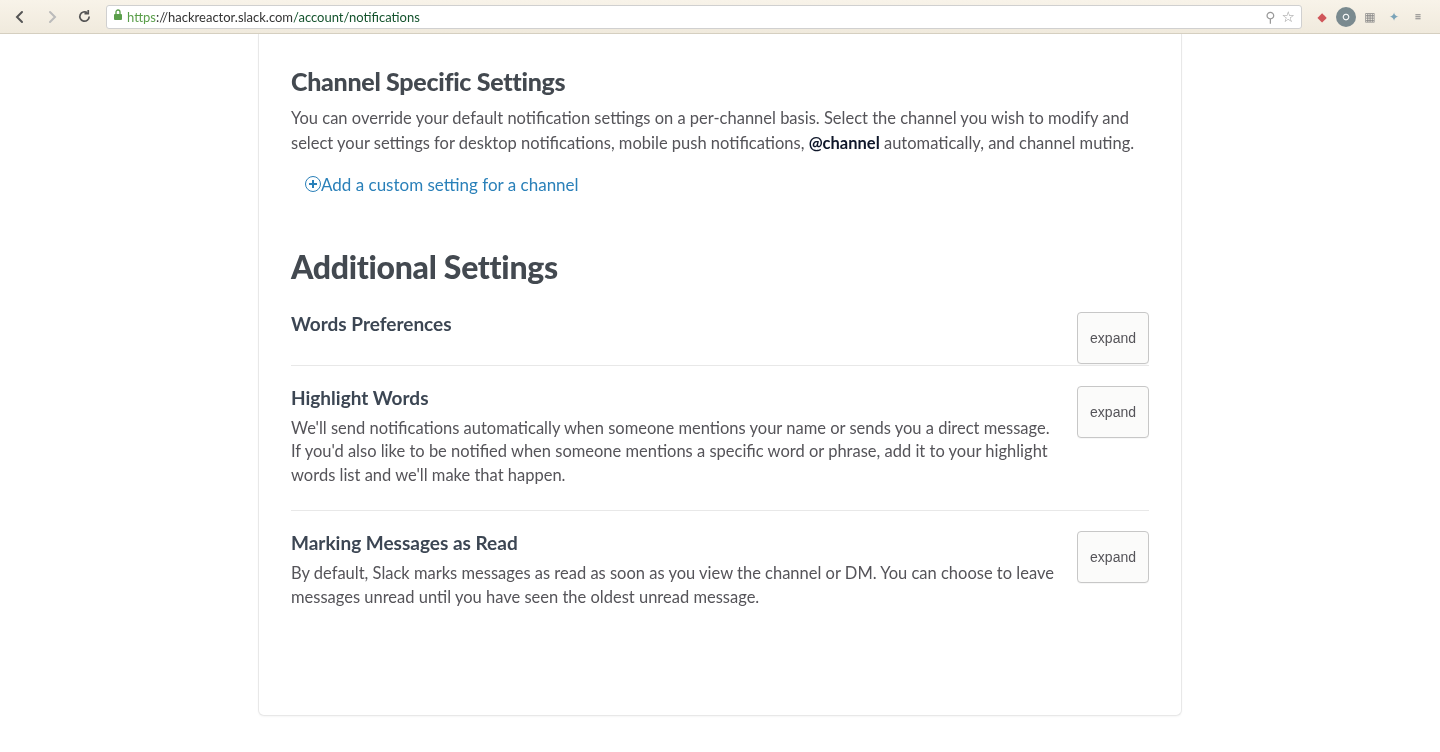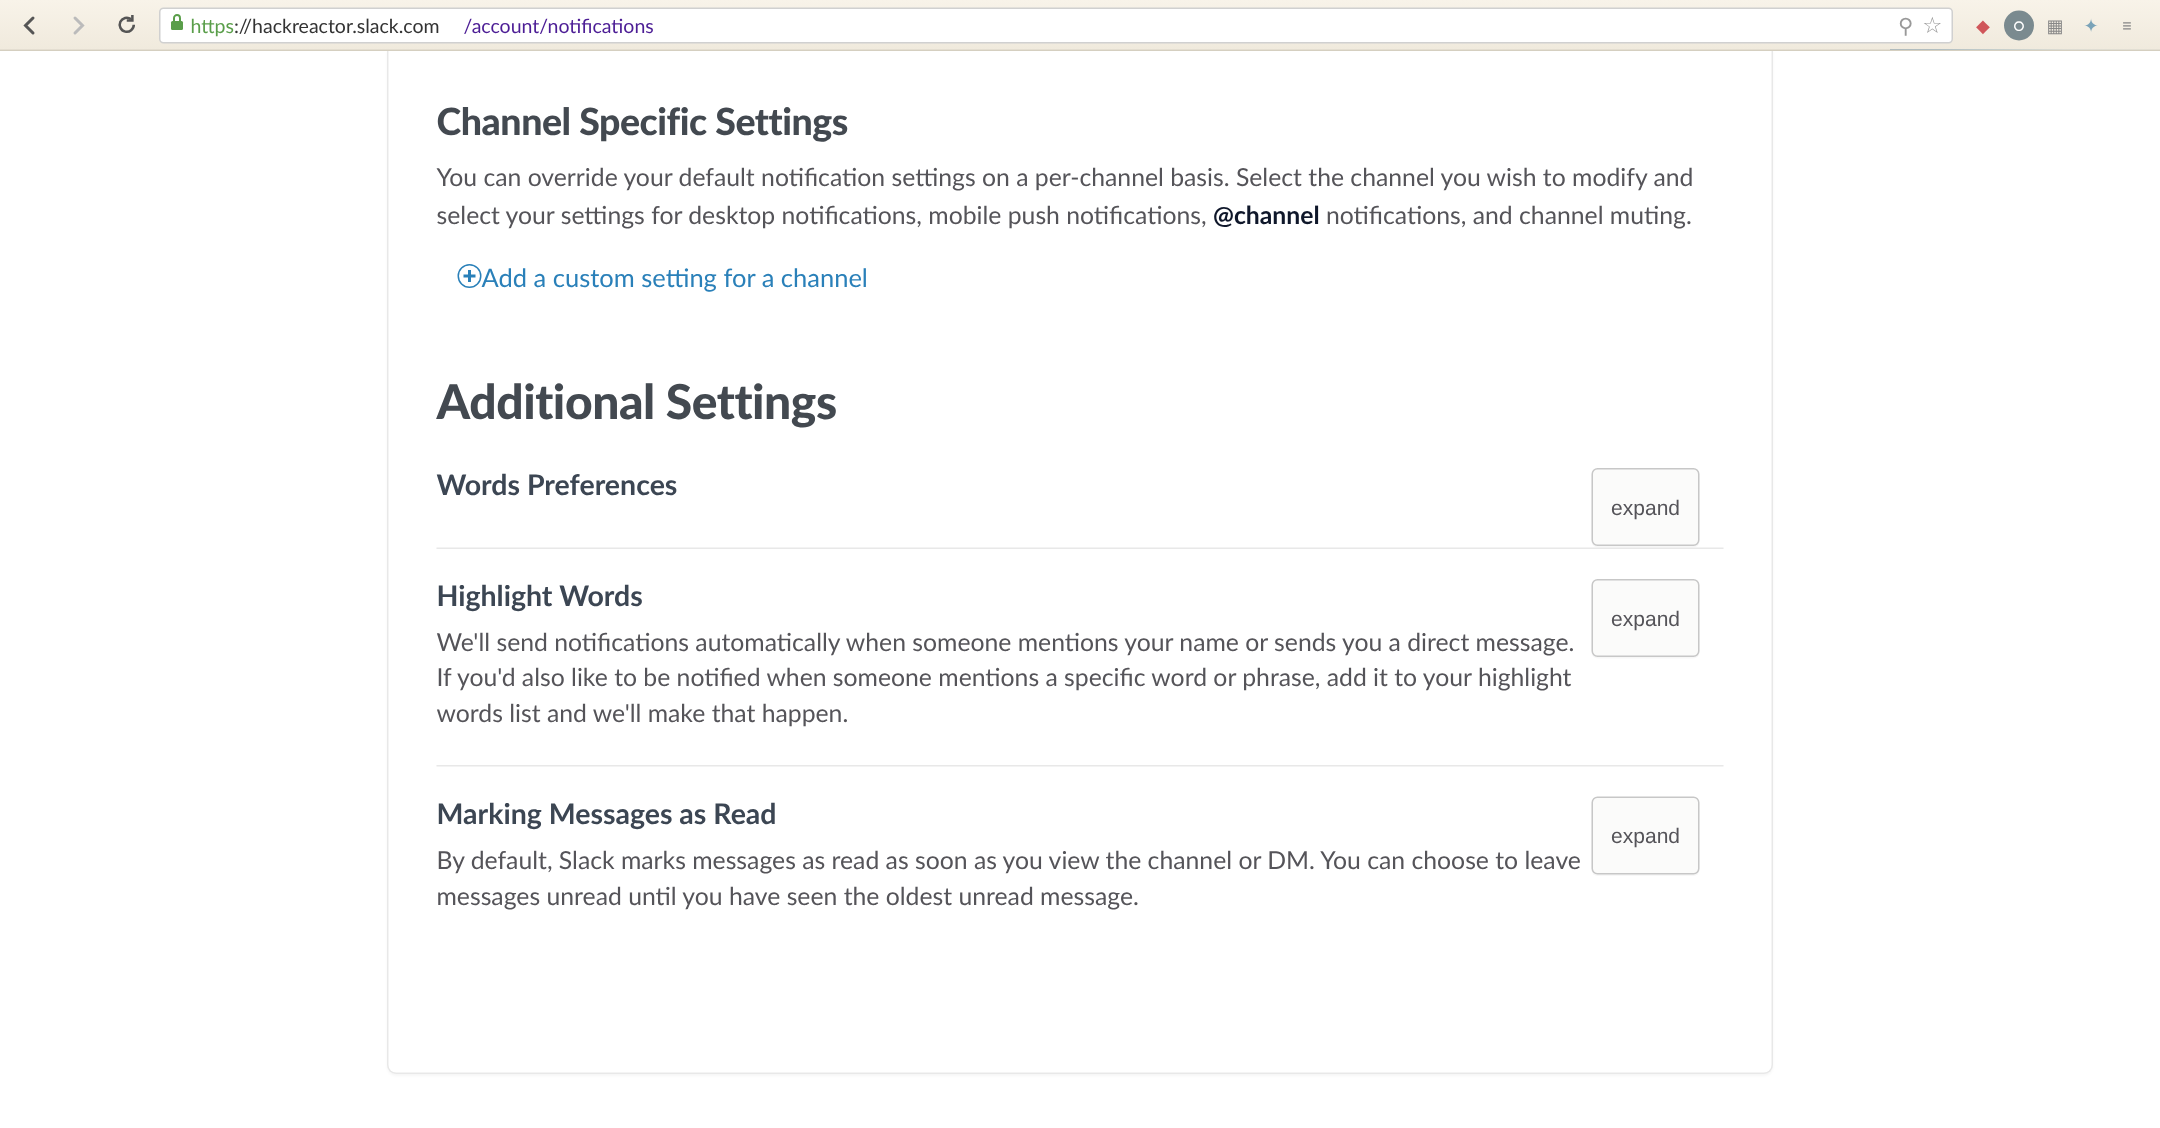--- a/index.html
+++ b/index.html
@@ -52,21 +52,21 @@
       font-size: 13px;
       margin-right: 6px;
     }
     .lock-icon {
       color: #5a9e4a;
       font-size: 12px;
       margin-right: 4px;
     }
     .url-text { color: #333; }
     .url-scheme { color: #5a9e4a; }
-    .url-path { color: #4c1d95; margin-left: 16px; }
+    .url-path { color: #14532d; }
     .url-right-icons {
       margin-left: auto;
       display: flex;
       gap: 6px;
       align-items: center;
       color: #888;
     }
     .chrome-right {
       display: flex;
       gap: 4px;
@@ -180,21 +180,21 @@
       margin-bottom: 8px;
     }
     .setting-description {
       font-size: 16.5px;
       line-height: 1.45;
       color: #555459;
       max-width: 770px;
     }
     .expand-btn {
       position: absolute;
-      right: 16px;
+      right: 0;
       top: 20px;
       background: #fbfbfa;
       border: 1px solid #c7c7c7;
       border-radius: 4px;
       padding: 17px 12px;
       font-size: 14px;
       color: #555459;
       cursor: pointer;
       box-shadow: 0 1px 0 rgba(0,0,0,0.03);
     }
@@ -245,21 +245,21 @@
     <div class="ext-icon" style="color:#7aa3b8;">✦</div>
     <div class="ext-icon" style="color:#888;">≡</div>
   </div>
 </div>
 
 <div class="page-bg">
   <div class="content-container">
     
     <h2 class="section-heading">Channel Specific Settings</h2>
     <p class="section-description">
-      <span>You can override your default notification settings on a per-channel basis. Select the channel you wish to modify and select your settings for desktop notifications, mobile push notifications, </span><b>@channel</b><span> notifications, and channel muting.</span>
+      <span>You can override your default notification settings on a per-channel basis. Select the channel you wish to modify and select your settings for desktop notifications, mobile push notifications, </span><b>@channel</b><span> automatically, and channel muting.</span>
     </p>
     
     <a class="add-custom-link">
       <span class="plus-circle-icon"></span>
       <span>Add a custom setting for a channel</span>
     </a>
     
     <h2 class="additional-heading">Additional Settings</h2>
     
     <div class="setting-item">

